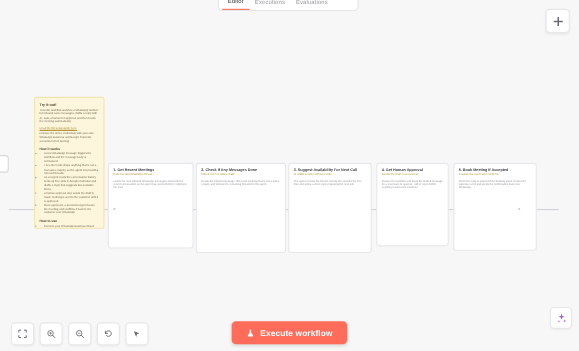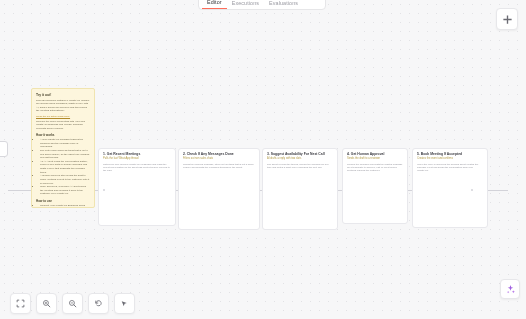--- a/index.html
+++ b/index.html
@@ -457,14 +457,20 @@
         <path d="M3.2 3.6v3.6h3.6" stroke="#6b6b73" stroke-width="1.5" fill="none" stroke-linecap="round" stroke-linejoin="round"></path>
       </svg>
     </div>
     <div class="tbtn">
       <svg viewBox="0 0 16 16" width="9" height="9">
         <path d="M3 4l9 3-4 1.6L6.8 13z" fill="#6b6b73"></path>
       </svg>
     </div>
   </div>
 
+  <div id="execbtn">
+    <svg viewBox="0 0 16 16" width="8" height="8">
+      <path d="M6.2 1.5h3.6v1H9v3.2l3.6 6.3c.5.9-.1 2-1.1 2H4.5c-1 0-1.6-1.1-1.1-2L7 5.7V2.5H6.2z" fill="#ffffff"></path>
+    </svg>
+    <span>Execute workflow</span>
+  </div>
 
 </div>
 
 </body></html>

